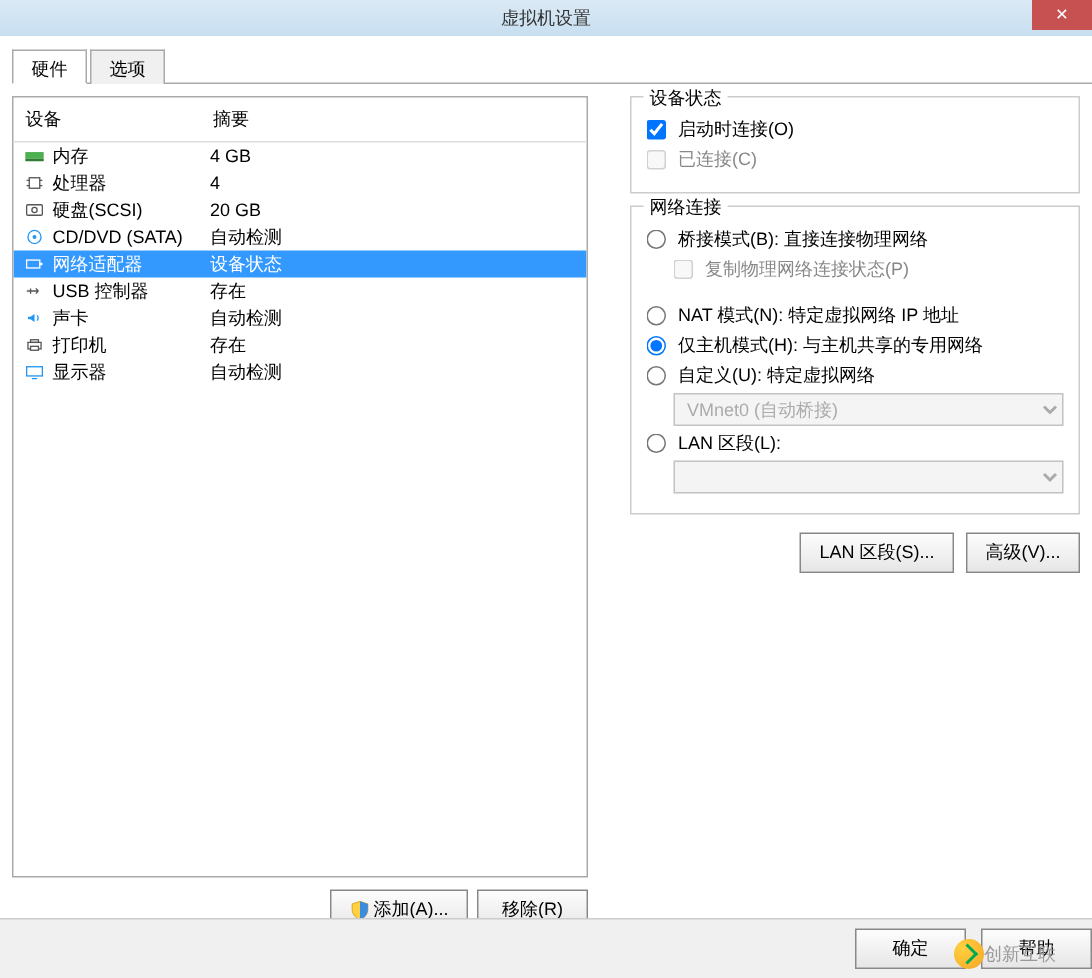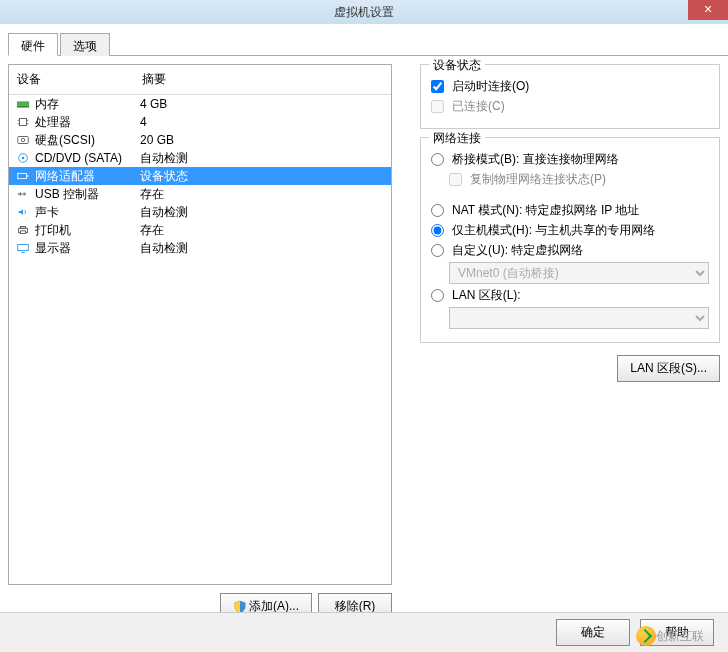--- a/index.html
+++ b/index.html
@@ -33,21 +33,21 @@
 .row { display: flex; align-items: center; margin: 3px 0; gap: 4px; }
 .row.indent { margin-left: 18px; }
 input[type=checkbox], input[type=radio] { margin-right: 4px; }
 input[type=checkbox]:disabled + span, input[type=radio]:disabled + span { color: #888; }
 select, input[type=text] { border: 1px solid #aaa; height: 22px; padding: 0 4px; background: #fff; }
 select:disabled, input[type=text]:disabled { background: #f0f0f0; color: #888; }
 .right-buttons { display: flex; justify-content: flex-end; gap: 8px; margin-top: 4px; }
 
 .btn { border: 1px solid #888; background: linear-gradient(#fdfdfd, #e6e6e6); padding: 4px 12px; min-width: 74px; text-align: center; cursor: default; }
 
-.footer { position: absolute; bottom: 0; left: 0; right: 0; height: 40px; border-top: 1px solid #ccc; background: #f0f0f0; display: flex; justify-content: flex-end; align-items: center; gap: 10px; padding-right: 14px; }
+.footer { position: absolute; bottom: 0; left: 0; right: 0; height: 40px; border-top: 1px solid #ccc; background: #f0f0f0; display: flex; justify-content: flex-end; align-items: center; gap: 10px; }
 
 .watermark { position: absolute; right: 24px; bottom: 6px; color: #999; font-size: 11px; display: flex; align-items: center; gap: 0; pointer-events: none; }
 .watermark .logo { width: 20px; height: 20px; border-radius: 50%; background: radial-gradient(circle at 30% 30%, #ffd040, #f5a623); position: relative; }
 .watermark .logo::after { content: ""; position: absolute; width: 8px; height: 8px; border: 2px solid #0a5; border-left: none; border-bottom: none; transform: rotate(45deg); top: 5px; left: 4px; }
 
 .shield { width: 14px; height: 14px; display: inline-block; vertical-align: middle; margin-right: 2px; }
 </style>
 </head>
 <body>
 
@@ -226,20 +226,21 @@
       </label>
       <div class="row indent">
         <select disabled="" style="width:260px">
           <option></option>
         </select>
       </div>
     </div>
 
     <div class="right-buttons">
       <div class="btn">LAN 区段(S)...</div>
+      <div class="btn">高级(V)...</div>
     </div>
   </div>
 </div>
 
 <div class="footer">
   <div class="btn">确定</div>
   <div class="btn">帮助</div>
 </div>
 
 <div class="watermark">

